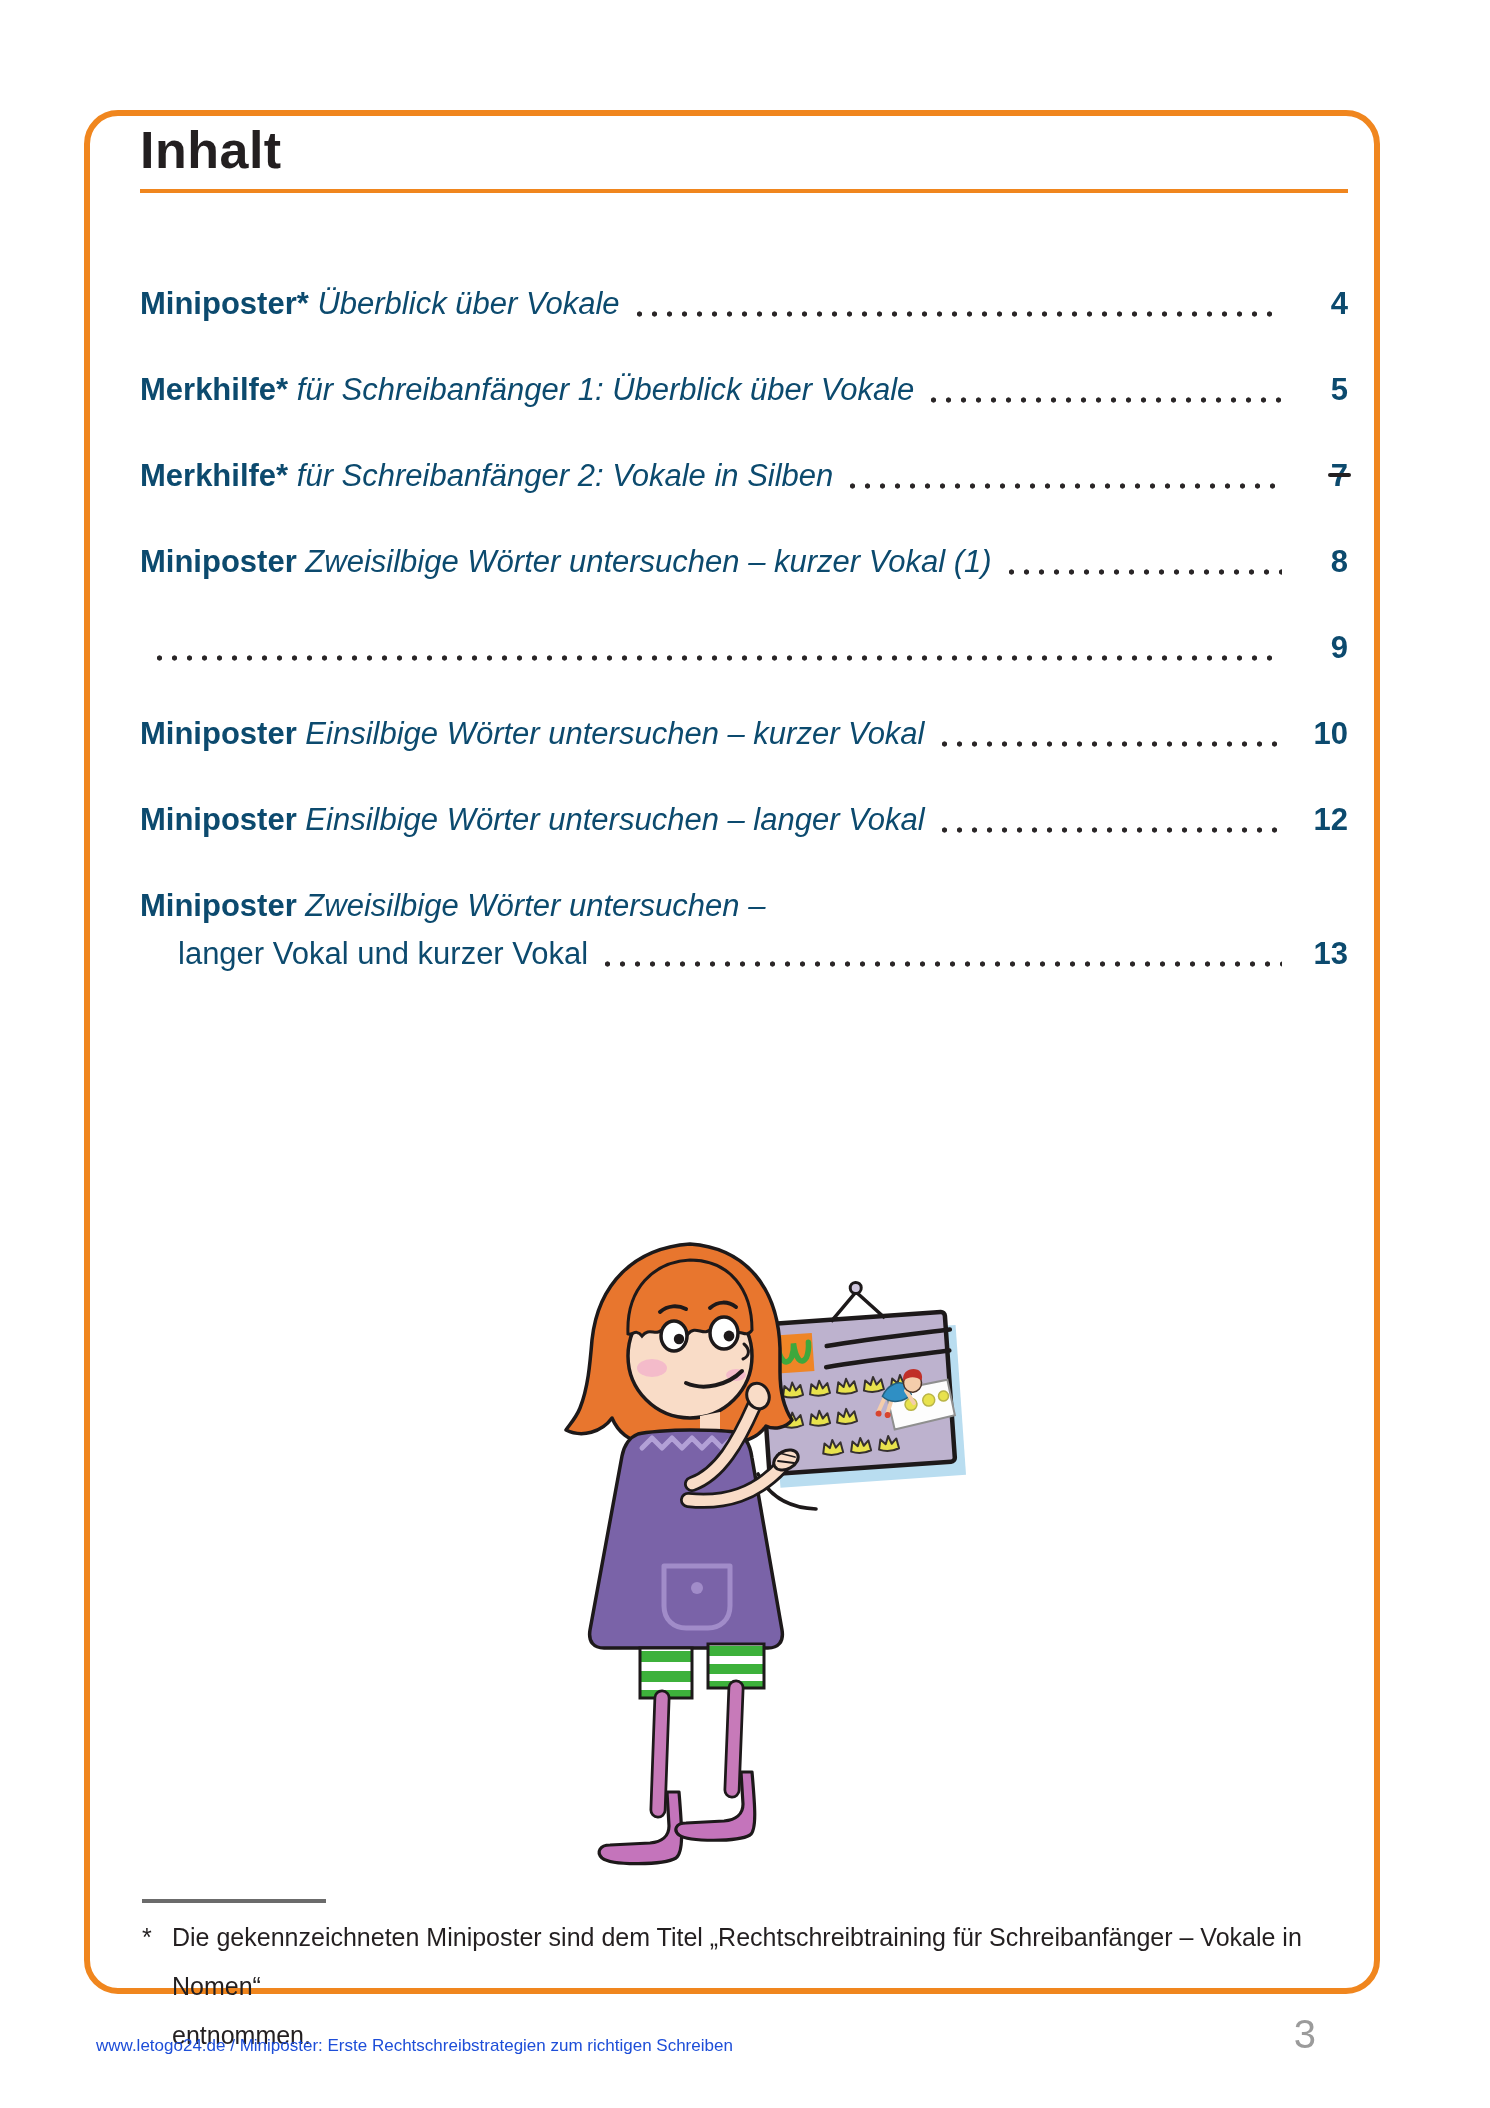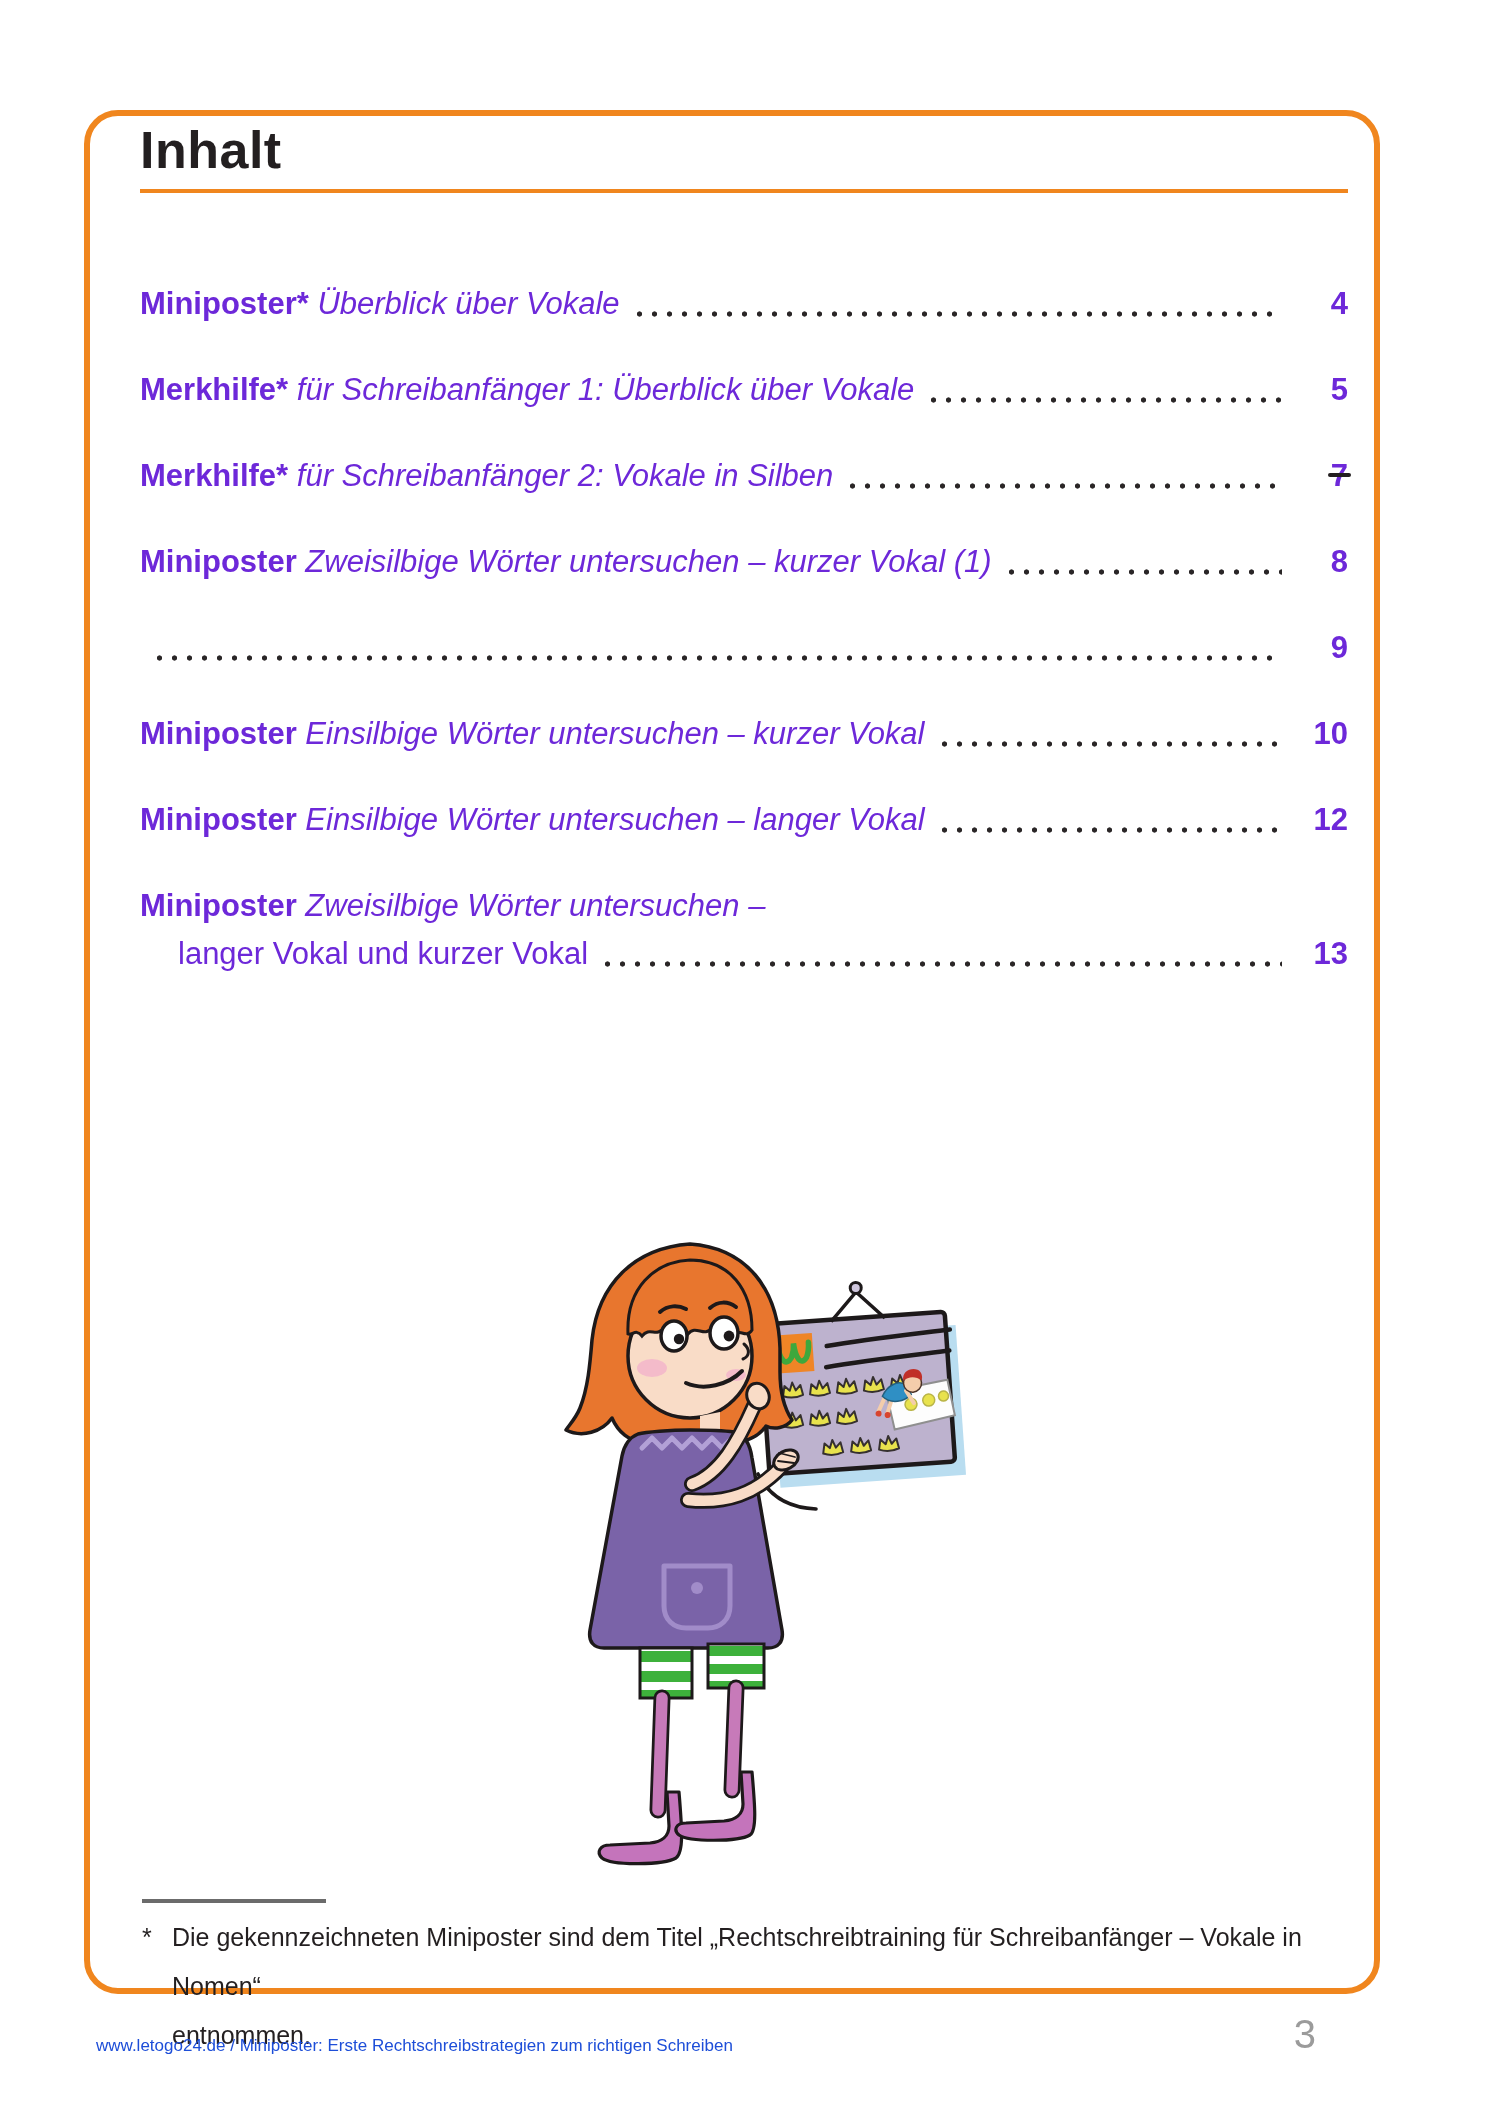--- a/index.html
+++ b/index.html
@@ -14,21 +14,21 @@
   }
   .title {
     position:absolute; left:140px; top:120px; font-size:52px; font-weight:700;
     letter-spacing:0.5px;
   }
   .title-rule {
     position:absolute; left:140px; top:189px; width:1208px; height:4px; background:#F0861E;
   }
   .toc {
     position:absolute; left:140px; top:286px; width:1208px;
-    font-size:31px; line-height:36px; color:#6d28d9;
+    font-size:31px; line-height:36px; color:#0c4a6e;
   }
   .toc-row { display:flex; align-items:baseline; margin-bottom:50px; }
   .toc-row.first-line { margin-bottom:12px; }
   .toc-row.cont { padding-left:38px; }
   .t { white-space:nowrap; }
   .t b { font-weight:700; }
   .t .mid { font-weight:400;font-style:italic; }
   .t i { font-style:italic; font-weight:400; }
   .dots {
     flex:1 1 auto; align-self:flex-end; height:6px; margin:0 10px 5px 12px;

